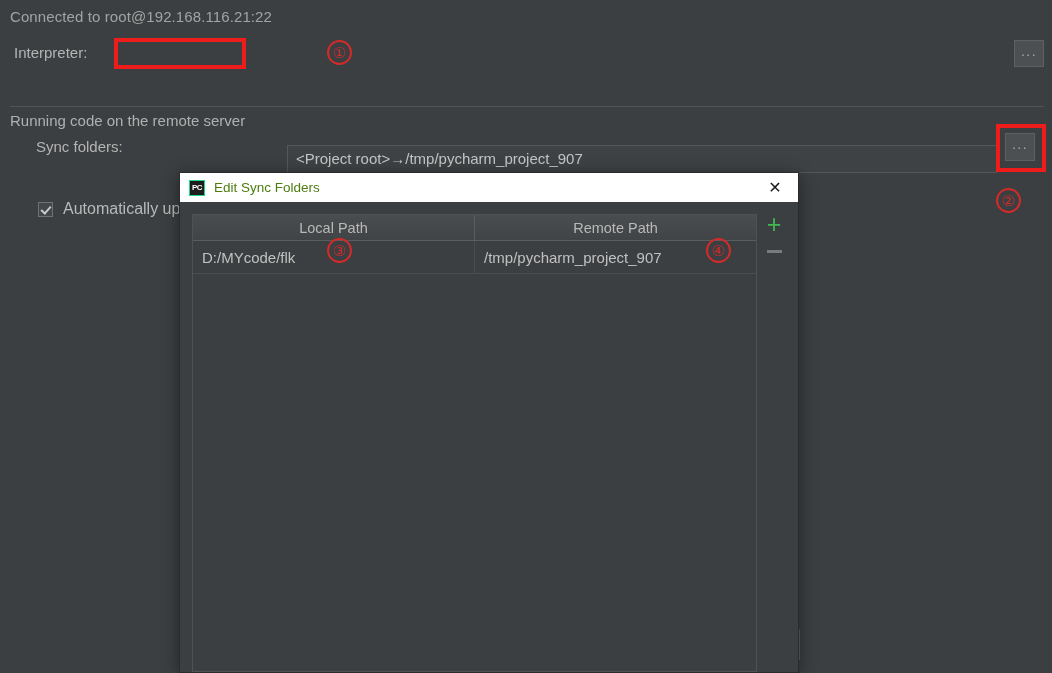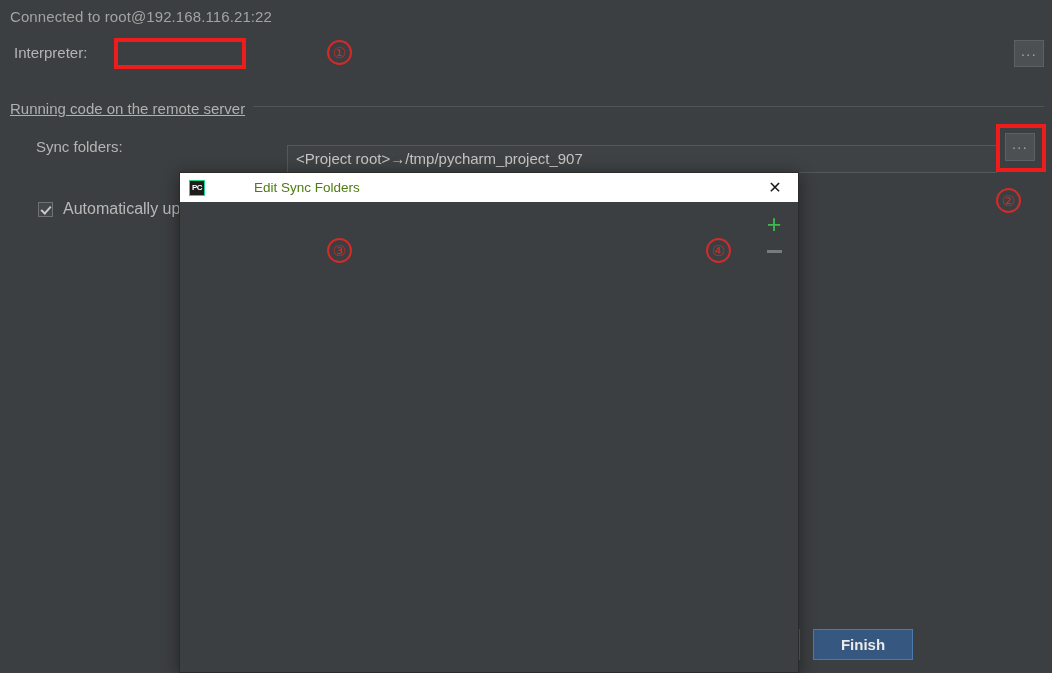--- a/index.html
+++ b/index.html
@@ -84,27 +84,26 @@
     left: 1004px;
     top: 0;
     width: 30px;
     height: 27px;
   }
 
   
   .group-title {
     position: absolute;
     left: 10px;
-    top: 100px;
+    top: 112px;
     font-size: 15px;
     color: #b0b0b0;
     background: #3c3f41;
     padding-right: 8px;
     z-index: 2;
-    text-decoration: underline;
   }
   .group-rule {
     position: absolute;
     left: 10px;
     right: 8px;
     top: 106px;
     height: 1px;
     background: #515455;
     z-index: 1;
   }
@@ -221,21 +220,20 @@
     z-index: 20;
   }
   .dlg-titlebar {
     height: 29px;
     background: #ffffff;
     display: flex;
     align-items: center;
     padding: 0 6px 0 9px;
     box-sizing: border-box;
     position: relative;
-    gap: 40px;
   }
   .pc-icon {
     width: 16px;
     height: 16px;
     background: #1d1d1d;
     border: 1px solid #21d789;
     box-sizing: border-box;
     position: relative;
     display: flex;
     align-items: center;
@@ -393,34 +391,43 @@
   </div>
   <div class="browse-btn" id="sync-browse">...</div>
 
   <div class="auto-row">
     <div class="cbox"></div>
     <div class="auto-text">Automatically upload project files to the server</div>
   </div>
 
   <div class="wiz-buttons">
     <div class="wbtn">Previous</div>
-    <div class="wbtn primary">Finish</div>
   </div>
 </div>
 
 <div id="sync-dialog">
   <div class="dlg-titlebar">
     <div class="pc-icon">
       <span>PC</span>
     </div>
     <div class="dlg-title-text">Edit Sync Folders</div>
     <div class="dlg-close">✕</div>
   </div>
 
   <div class="dlg-body">
+    <div class="table-wrap">
+      <div class="tbl-head">
+        <div class="th">Local Path</div>
+        <div class="th">Remote Path</div>
+      </div>
+      <div class="tbl-row">
+        <div class="td">D:/MYcode/flk</div>
+        <div class="td">/tmp/pycharm_project_907</div>
+      </div>
+    </div>
 
     <div class="side-tools">
       <div class="tool-add">+</div>
       <div class="tool-remove"></div>
     </div>
   </div>
 </div>
 
 <div class="ann-box" id="ann-box-interp"></div>
 <div class="ann-box" id="ann-box-browse"></div>

